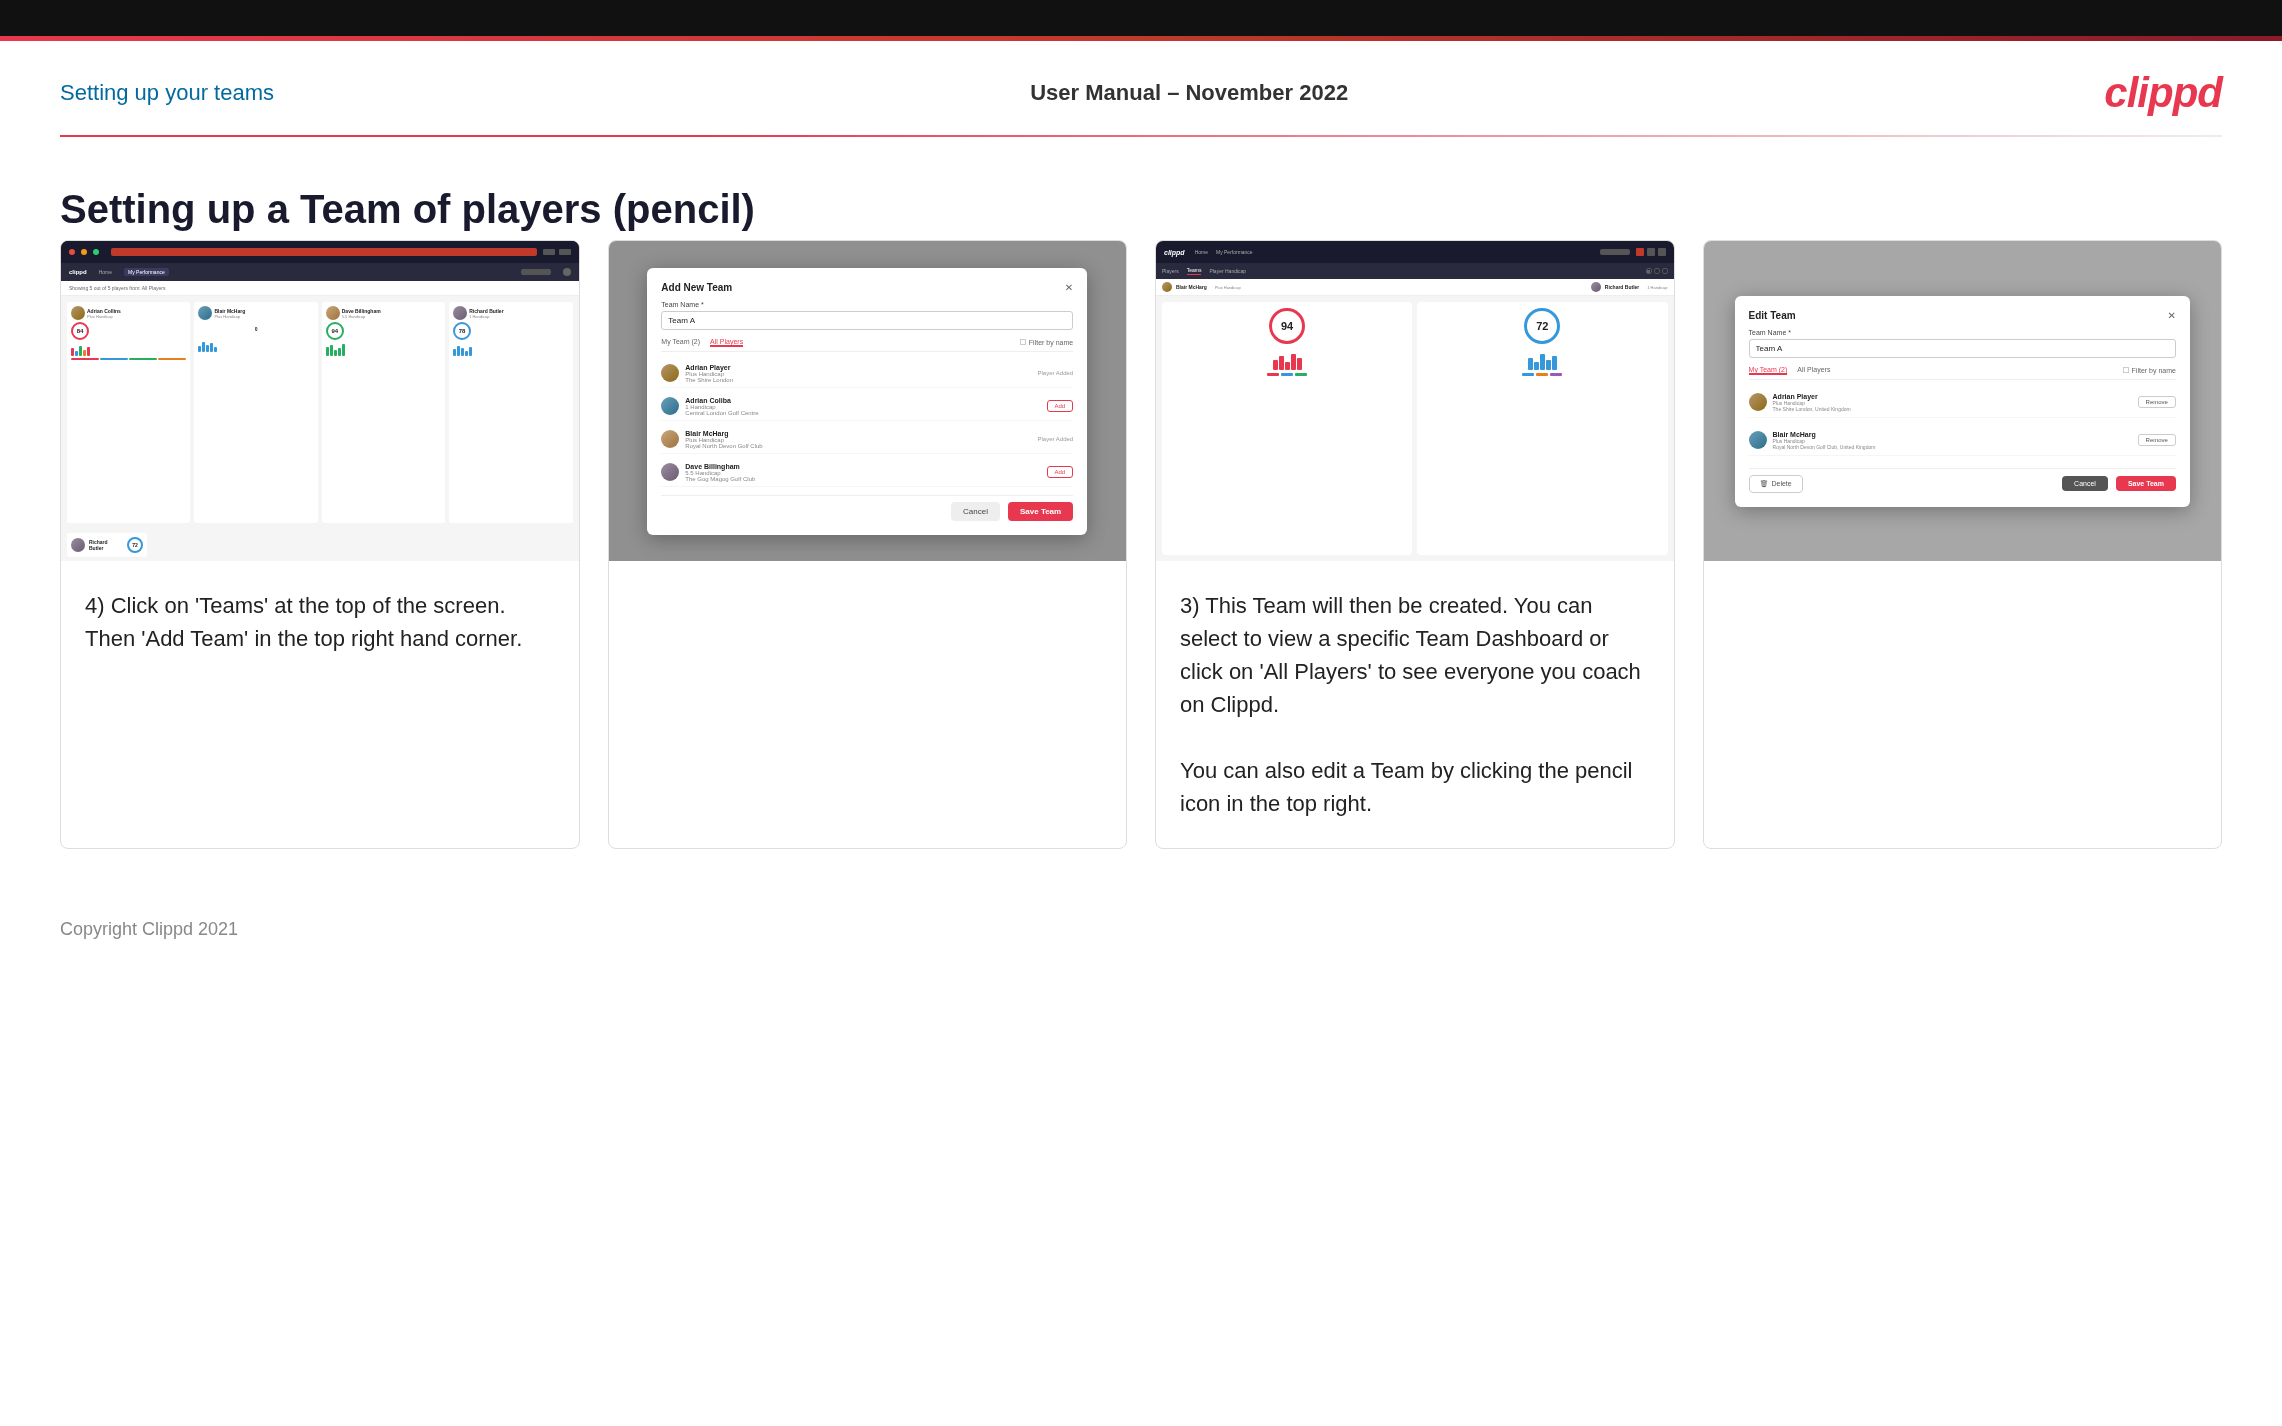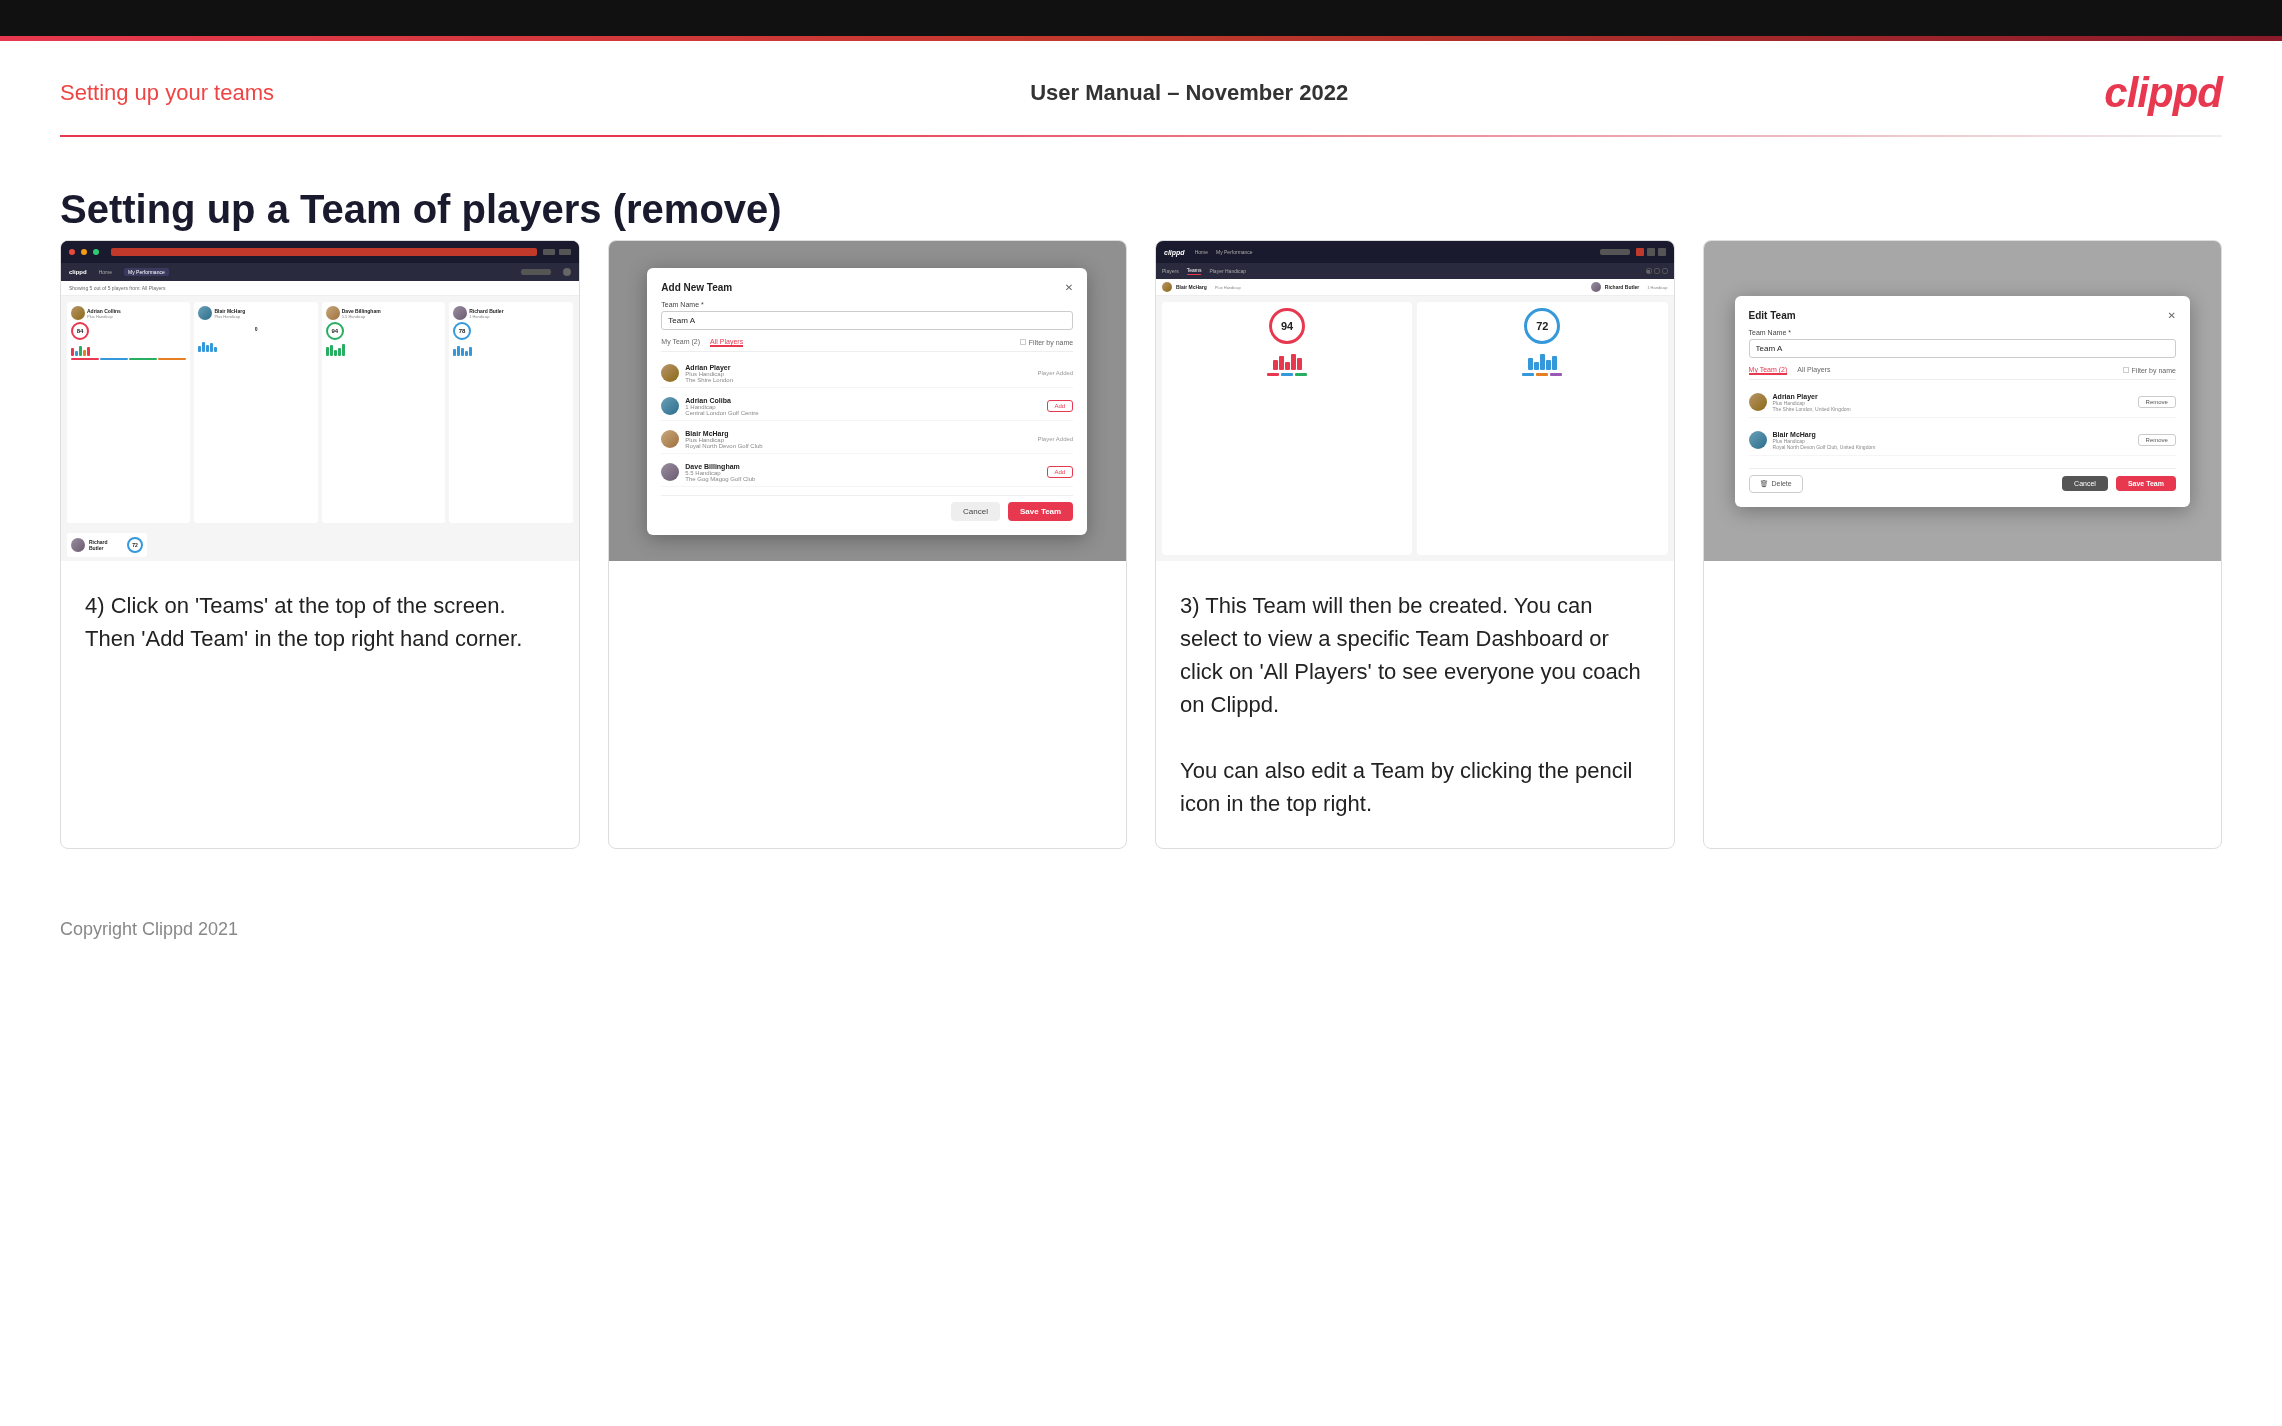--- a/index.html
+++ b/index.html
@@ -25,21 +25,21 @@
     }
     
     .header {
       display: flex;
       align-items: center;
       justify-content: space-between;
       padding: 28px 60px 18px 60px;
     }
     .header-left {
       font-size: 22px;
-      color: #ef4444;
+      color: #0369a1;
       font-weight: 400;
     }
     .header-center {
       font-size: 22px;
       color: #333;
       font-weight: 700;
     }
     .logo {
       font-size: 42px;
       font-weight: 700;
@@ -361,21 +361,21 @@
 
 <div class="header">
   <div class="header-left">Setting up your teams</div>
   <div class="header-center">User Manual – November 2022</div>
   <div class="logo">clippd</div>
 </div>
 
 <div class="divider"></div>
 
 <div class="main">
-  <h1 class="page-title">Setting up a Team of players (remove)</h1>
+  <h1 class="page-title">Setting up a Team of players (pencil)</h1>
 
   <div class="steps-grid">
 
     <div class="step-card">
       <div class="step-screenshot">
 
         <div class="ss1" style="display:flex; flex-direction:column;">
           <div class="ss1-topbar">
             <div class="ss1-topbar-dot" style="background:#e74c3c;"></div>
             <div class="ss1-topbar-dot" style="background:#f39c12;"></div>

